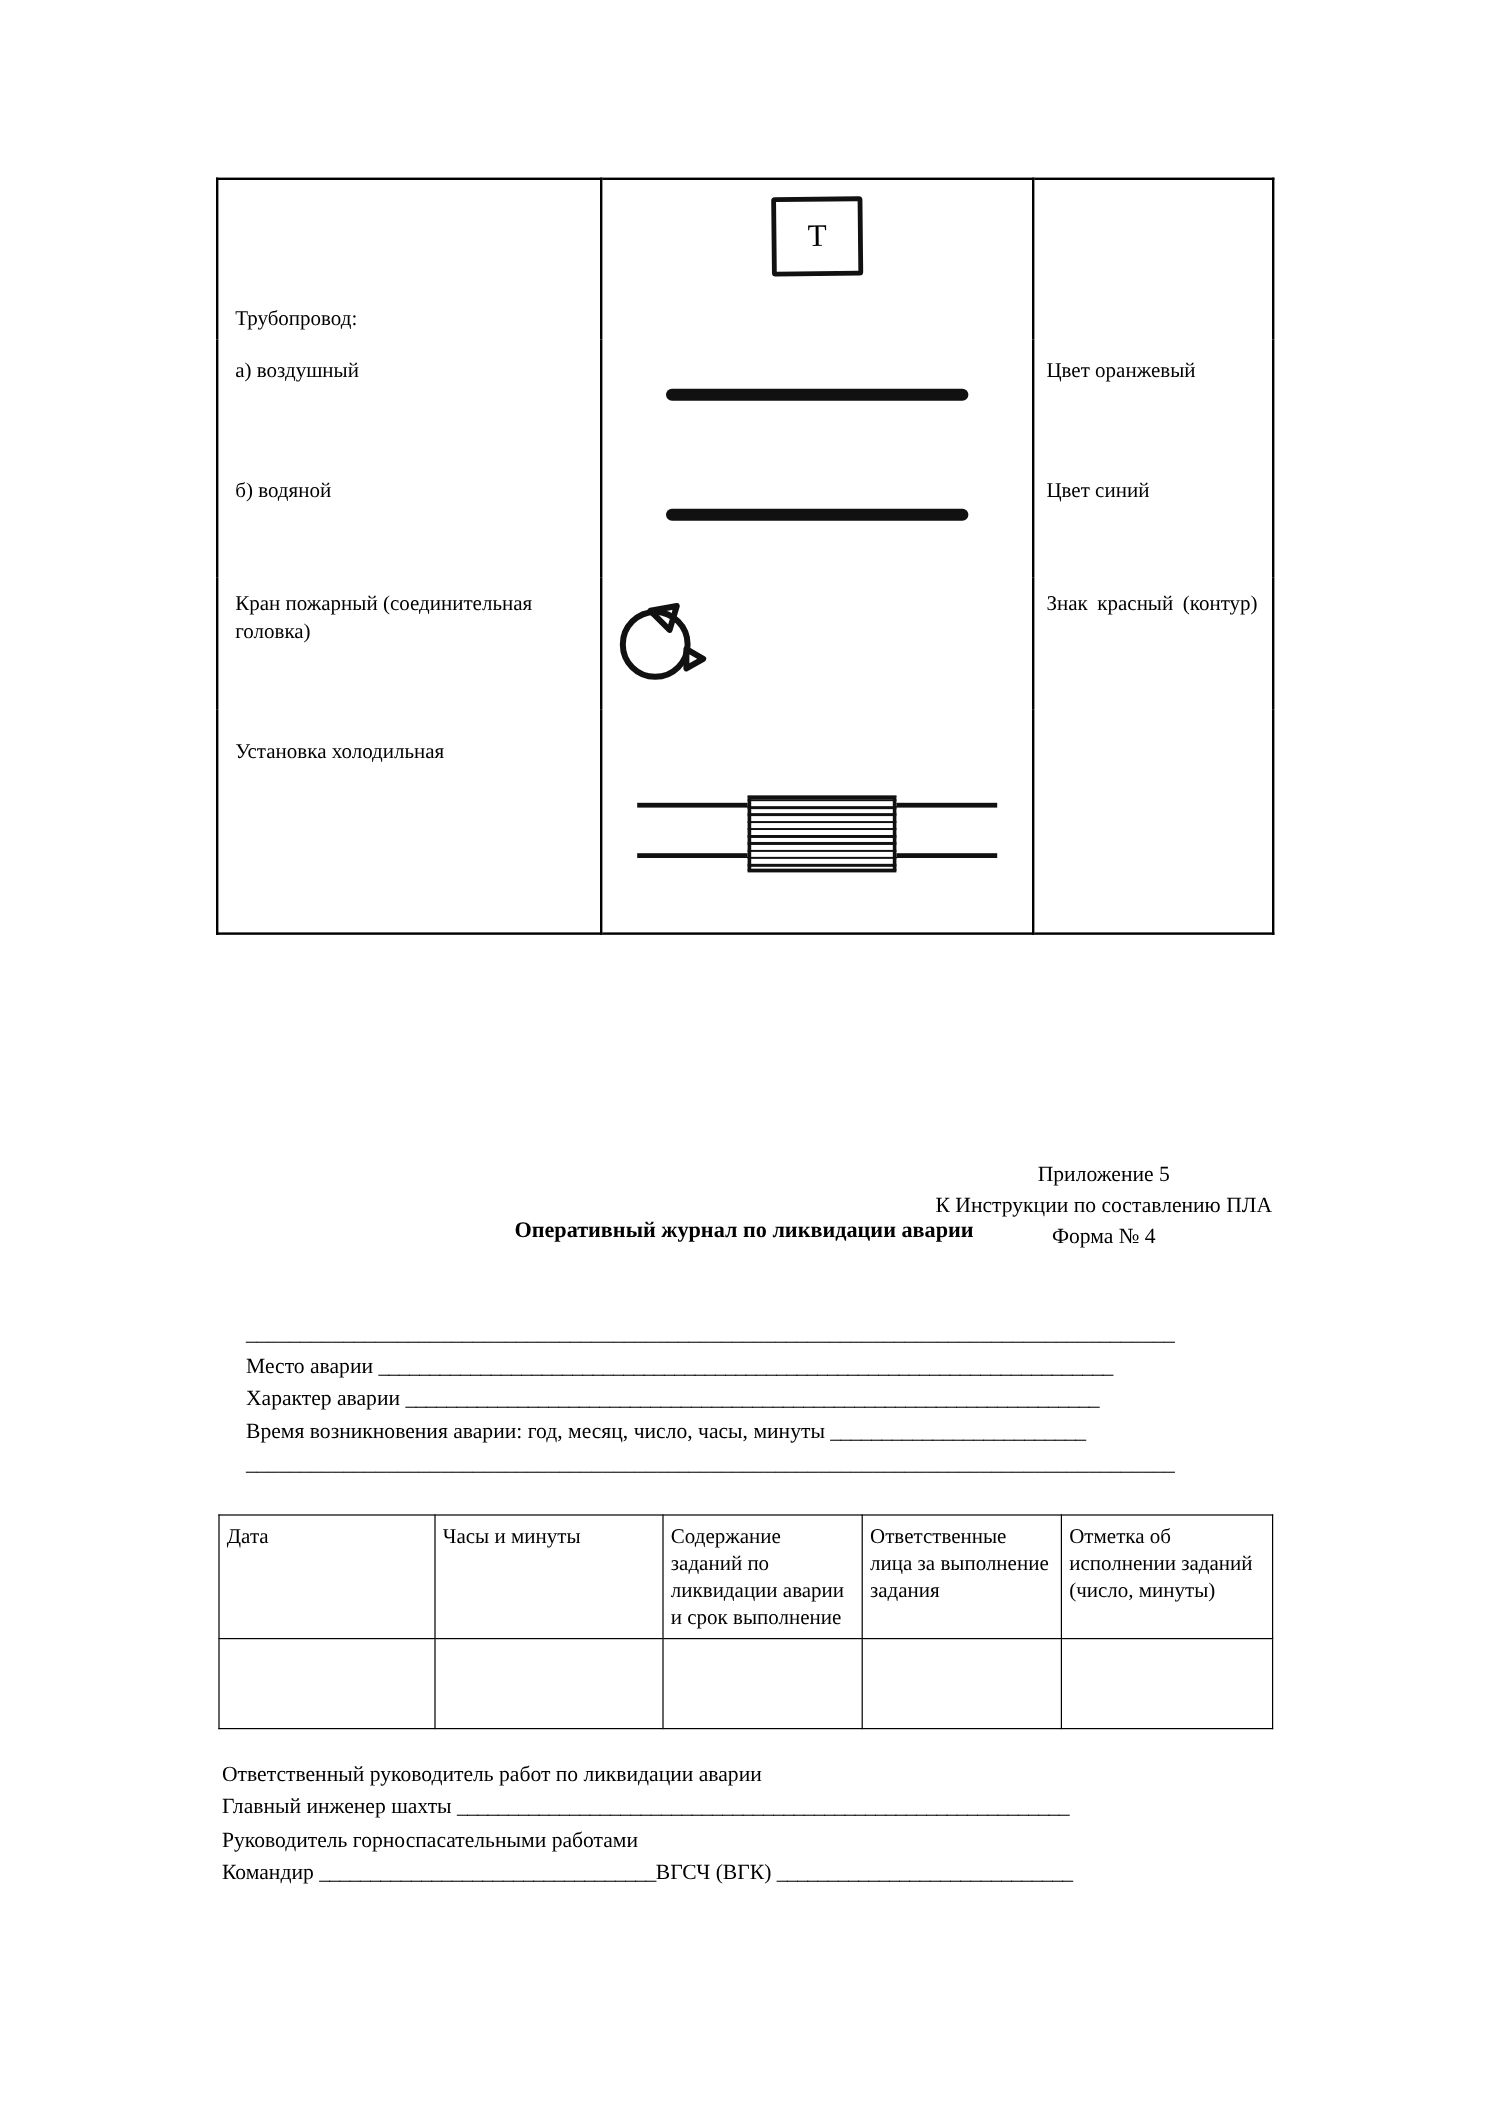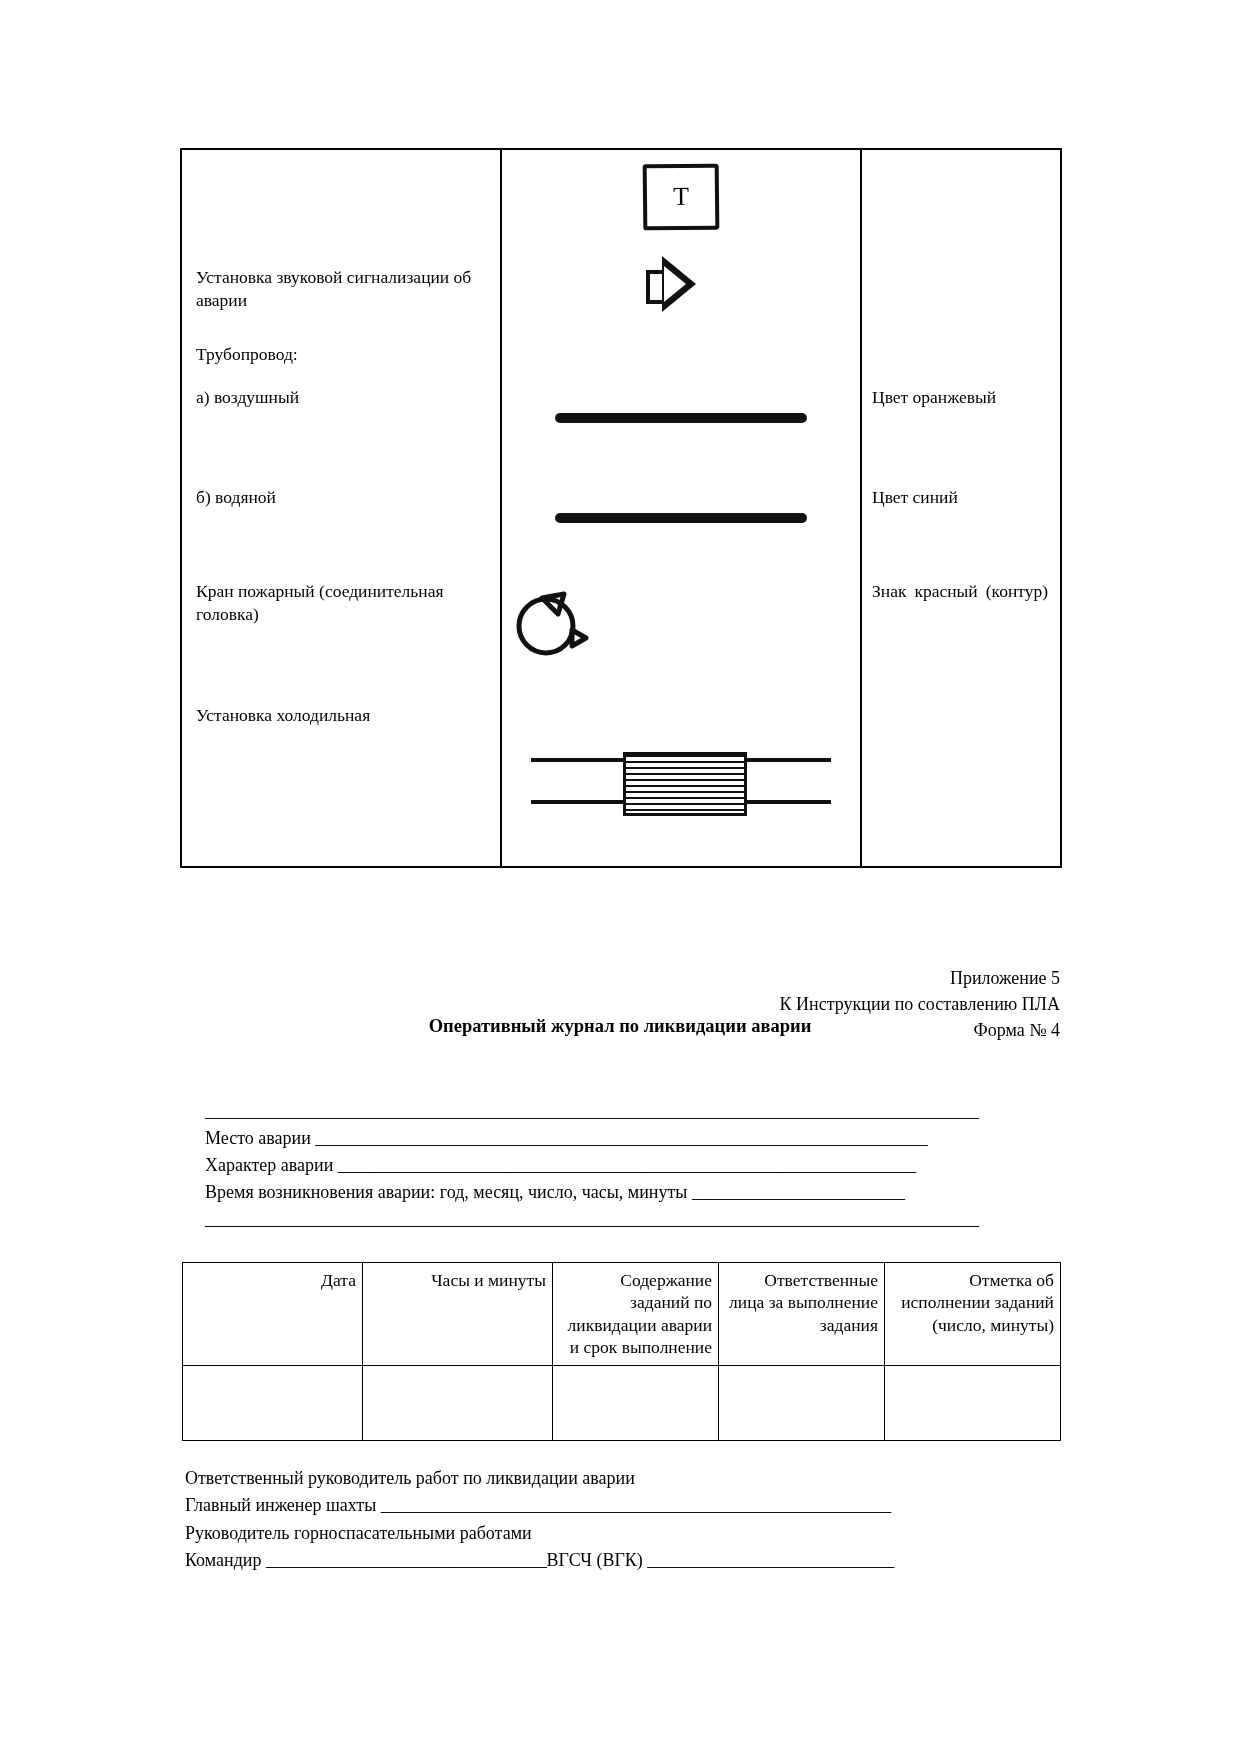--- a/index.html
+++ b/index.html
@@ -158,21 +158,21 @@
       #111 0px, #111 2px,
       #ffffff 2px, #ffffff 6px
     );
   }
 
   
   .appendix {
     position: absolute;
     right: 180px;
     top: 965px;
-    text-align: right;
+    text-align: center;
     font-size: 18px;
     line-height: 1.45;
   }
   .doc-title {
     position: absolute;
     left: 0; right: 0;
     top: 1016px;
     text-align: center;
     font-size: 18.5px;
     font-weight: bold;
@@ -195,21 +195,21 @@
   .jtable {
     position: absolute;
     left: 182px;
     top: 1262px;
     width: 878px;
     border-collapse: collapse;
     table-layout: fixed;
   }
   .jtable th, .jtable td {
     border: 1.5px solid #000;
-    text-align: right;
+    text-align: left;
     vertical-align: top;
     font-weight: normal;
     font-size: 17.5px;
     line-height: 1.28;
     padding: 6px 6px;
   }
   .jtable .r-empty td { height: 62px; }
   .jc1 { width: 180px; }
   .jc2 { width: 190px; }
   .jc3 { width: 166px; }
@@ -246,35 +246,20 @@
         <td>
           <div class="sym-wrap">
             <div class="sq-t">Т</div>
           </div>
         </td>
         <td>
           <div class="cell-note"></div>
         </td>
       </tr>
 
-      <tr>
-        <td>
-          <div class="cell-pad" style="padding-top:36px;">Установка звуковой сигнализации об аварии</div>
-        </td>
-        <td>
-          <div class="speaker">
-            <div class="body"></div>
-            <div class="horn"></div>
-            <div class="inner"></div>
-          </div>
-        </td>
-        <td>
-          <div class="cell-note"></div>
-        </td>
-      </tr>
 
       <tr>
         <td>
           <div class="cell-pad" style="padding-top:24px;">Трубопровод:</div>
         </td>
         <td>
           <div class="sym-wrap" style="height:26px;"></div>
         </td>
         <td>
           <div class="cell-note"></div>

